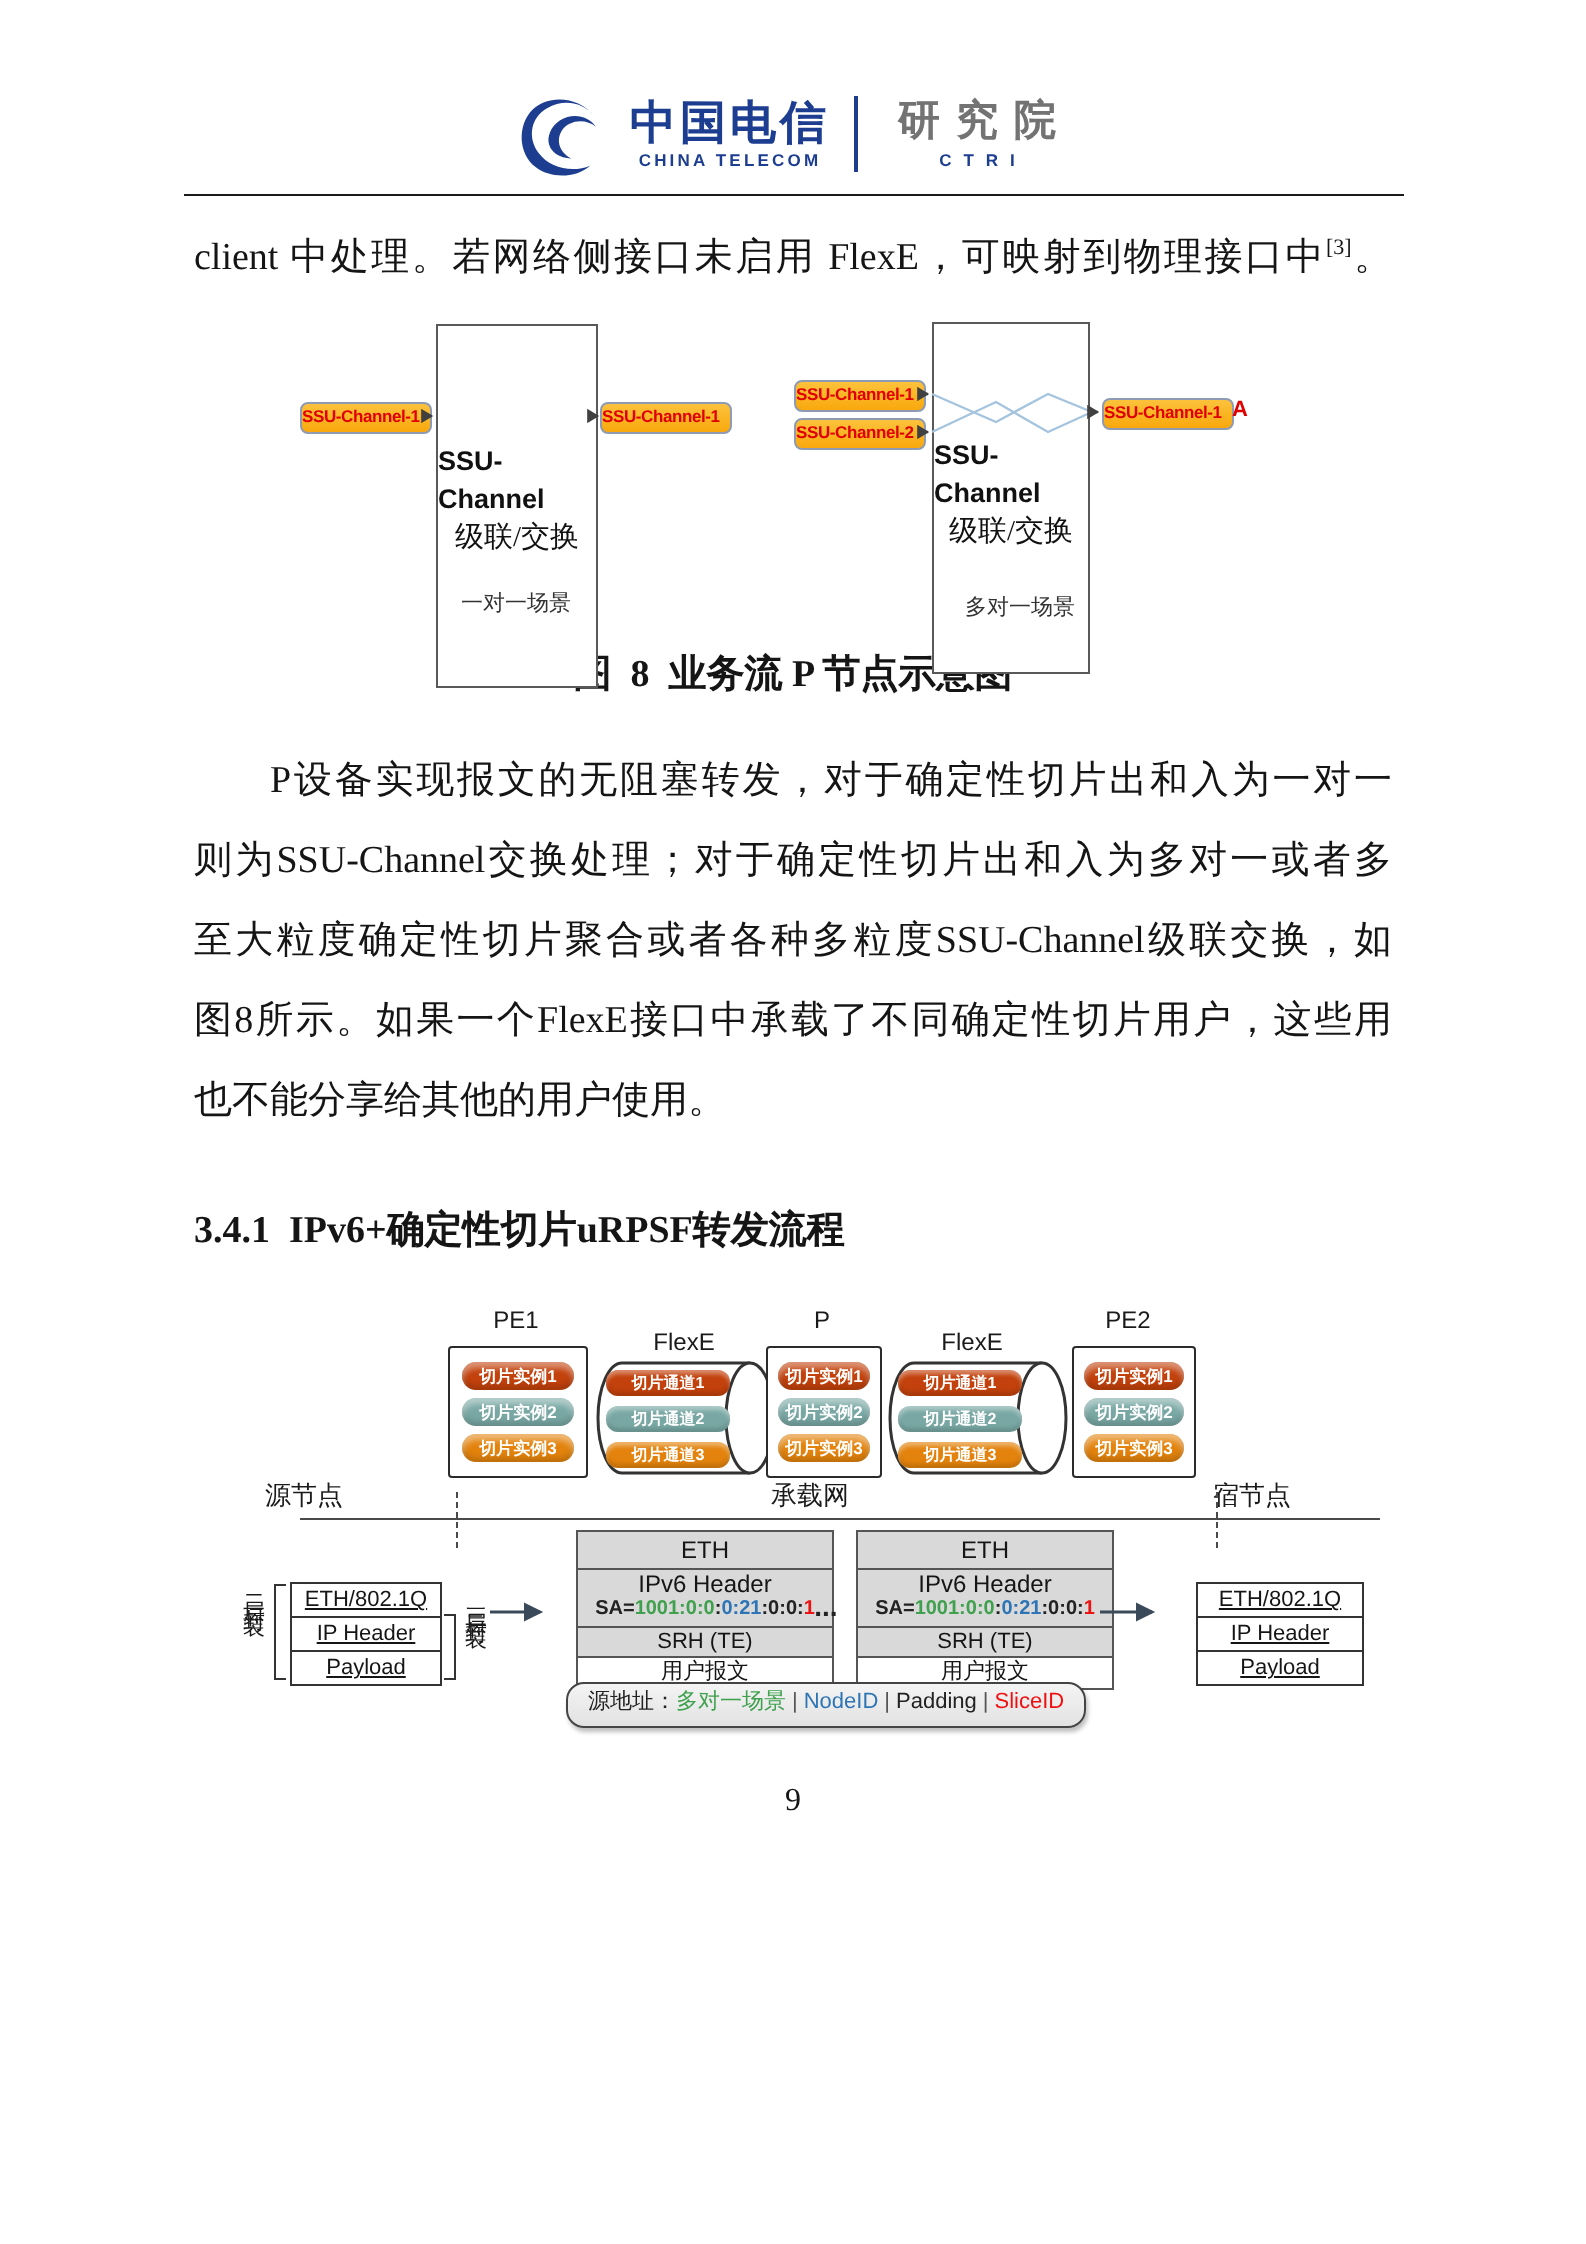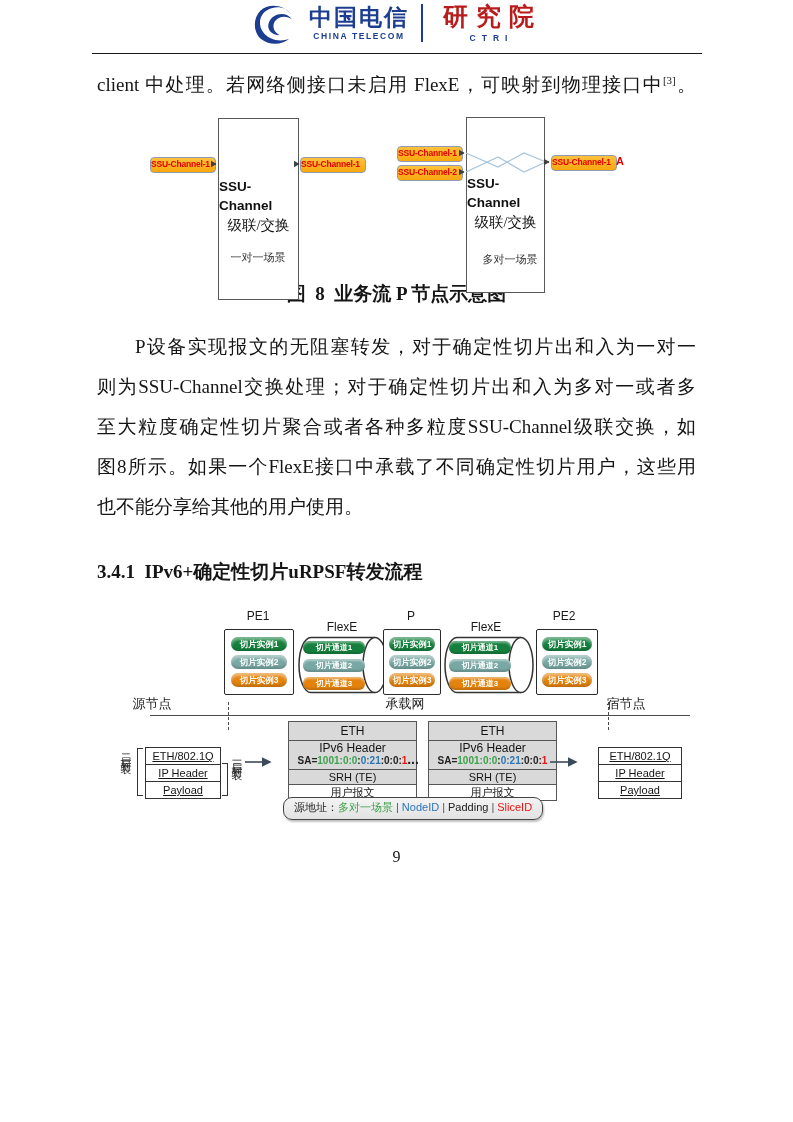--- a/index.html
+++ b/index.html
@@ -1,26 +1,26 @@
 <!DOCTYPE html>
 <html><head>
 <meta charset="utf-8">
 <style>
   html,body{margin:0;padding:0;background:#fff;}
   .page{position:relative;width:793px;height:1122px;background:#fff;overflow:hidden;
         font-family:"Liberation Serif","DejaVu Serif",serif;color:#151515;}
 
   
-  .logo-row{display:flex;justify-content:center;align-items:center;gap:12px;}
+  .logo-row{display:flex;justify-content:center;align-items:center;gap:12px;padding-top:44px;}
   .brand-col,.org-col{display:flex;flex-direction:column;align-items:center;line-height:1;}
   .brand-cn{font-size:23px;font-weight:bold;color:#1d3d91;letter-spacing:2px;}
   .brand-en{font-size:8.5px;font-weight:bold;color:#1d3d91;letter-spacing:1.6px;margin-top:3px;
             font-family:"Liberation Sans",sans-serif;text-align:right;}
   .logo-divider{width:2px;height:38px;background:#1d3d91;}
-  .org-cn{font-size:25px;font-weight:bold;color:#b91c1c;letter-spacing:8px;text-indent:8px;}
+  .org-cn{font-size:21px;font-weight:bold;color:#737373;letter-spacing:8px;text-indent:8px;}
   .org-en{font-size:8.5px;font-weight:bold;color:#1d3d91;letter-spacing:6px;text-indent:6px;margin-top:5px;
           font-family:"Liberation Sans",sans-serif;}
   .header-rule{width:610px;margin:7px auto 0;border-top:1.8px solid #1a1a1a;}
 
   
   .intro{margin:6px 97px 0;font-size:19px;line-height:40px;text-align:justify;text-align-last:justify;}
   .intro sup{font-size:11px;}
   .para{margin:18px 97px 0;font-size:19px;}
   .para-line{line-height:40px;text-align:justify;text-align-last:justify;}
   .para-line.first{text-indent:2em;}
@@ -49,21 +49,21 @@
   .nlabel{position:absolute;width:80px;text-align:center;font-size:12px;color:#1a1a1a;}
   .pebox{position:absolute;background:#fff;border:1.6px solid #2b2b2b;border-radius:2px;
          display:flex;flex-direction:column;align-items:center;justify-content:center;gap:4px;}
   .pill{height:14px;line-height:14px;border-radius:7px;color:#fff;font-size:8.5px;font-weight:bold;
         text-align:center;box-shadow:inset 0 3px 3px rgba(255,255,255,.45), inset 0 -2px 3px rgba(0,0,0,.18);}
   .cyl{position:absolute;display:flex;flex-direction:column;justify-content:center;gap:5px;}
   .cyl svg{position:absolute;left:0;top:0;}
   .bar{position:relative;margin-left:7px;width:62px;height:13px;line-height:13px;border-radius:6px;color:#fff;
        font-size:8px;font-weight:bold;text-align:center;
        box-shadow:inset 0 2px 2px rgba(255,255,255,.4), inset 0 -2px 2px rgba(0,0,0,.15);}
-  .c1{background:#15803d;} .c2{background:#79a8a4;} .c3{background:#e3830d;}
+  .c1{background:#c2410c;} .c2{background:#79a8a4;} .c3{background:#e3830d;}
   .tline{position:absolute;border-top:1.8px solid #4a4a4a;}
   .ttick{position:absolute;border-left:1.5px dashed #4a4a4a;width:0;}
   .tlabel{position:absolute;width:80px;text-align:center;font-size:13px;color:#1a1a1a;
           font-family:"Liberation Serif",serif;}
   .vlabel{position:absolute;writing-mode:vertical-rl;text-orientation:upright;font-size:11px;color:#1a1a1a;
           letter-spacing:3px;font-family:"Liberation Serif",serif;}
   .brk-l{position:absolute;width:5px;border:1.2px solid #333;border-right:none;}
   .brk-r{position:absolute;width:5px;border:1.2px solid #333;border-left:none;}
   .pstack{position:absolute;border:1.2px solid #333;background:#fff;}
   .pstack>div{height:16px;line-height:16px;text-align:center;font-size:11px;border-top:1px solid #333;text-decoration:underline;}

